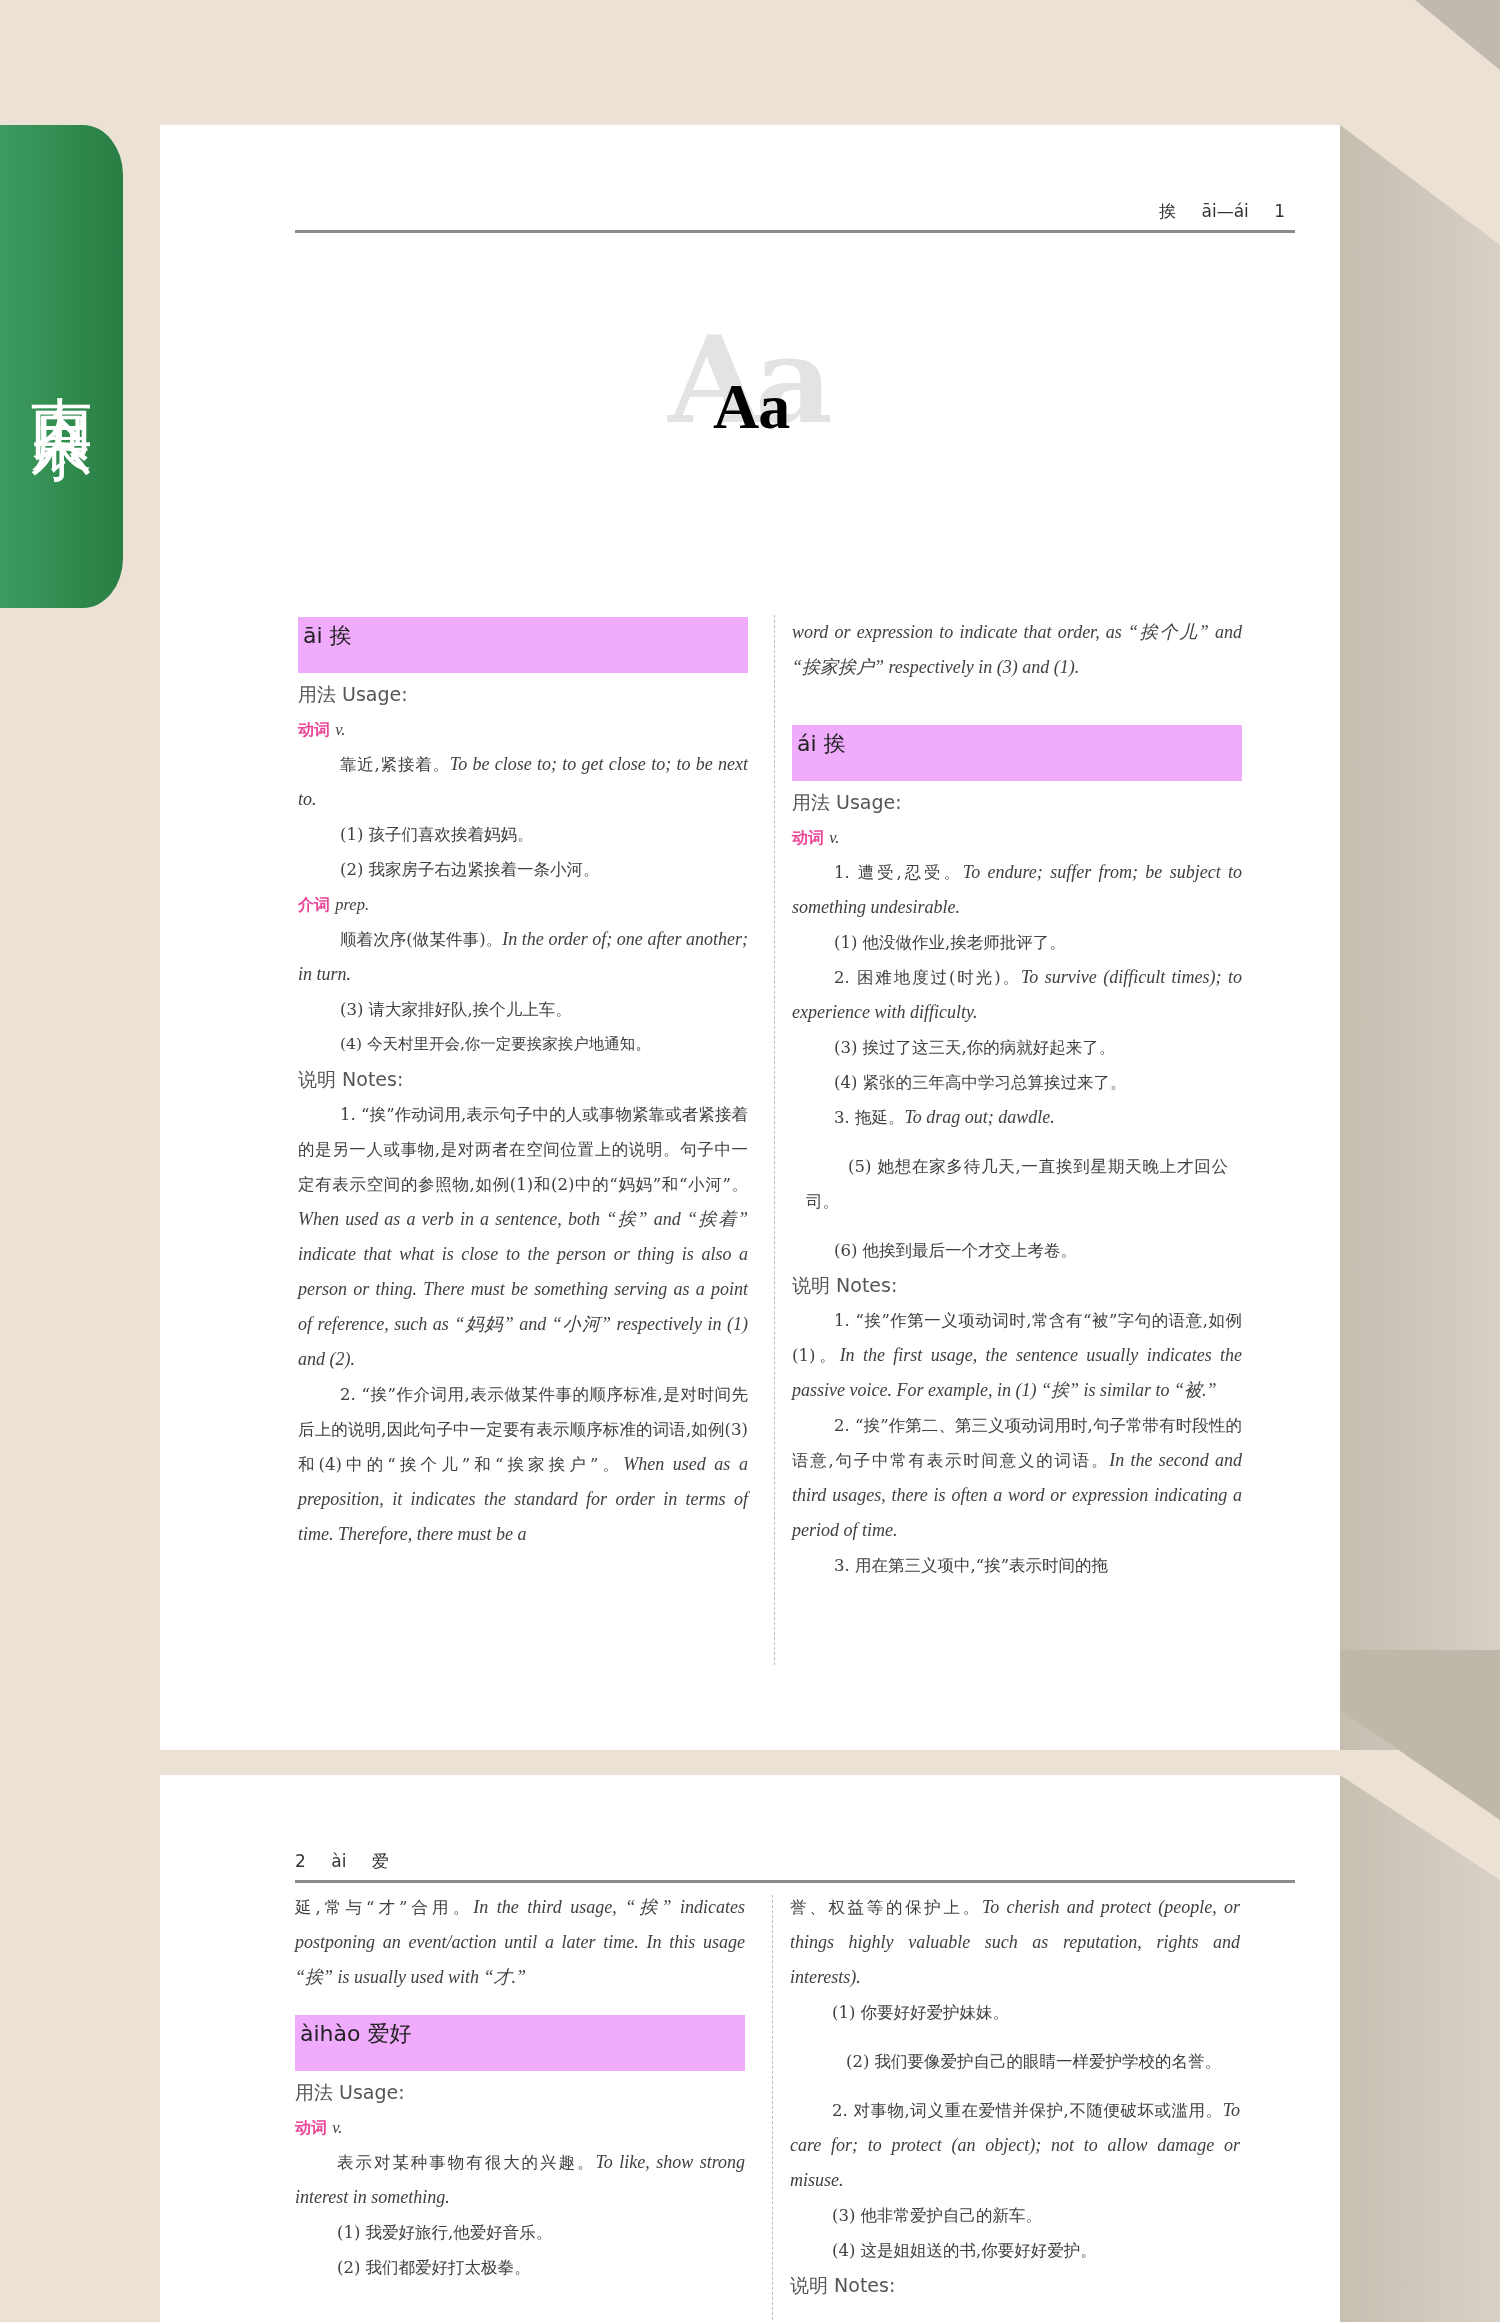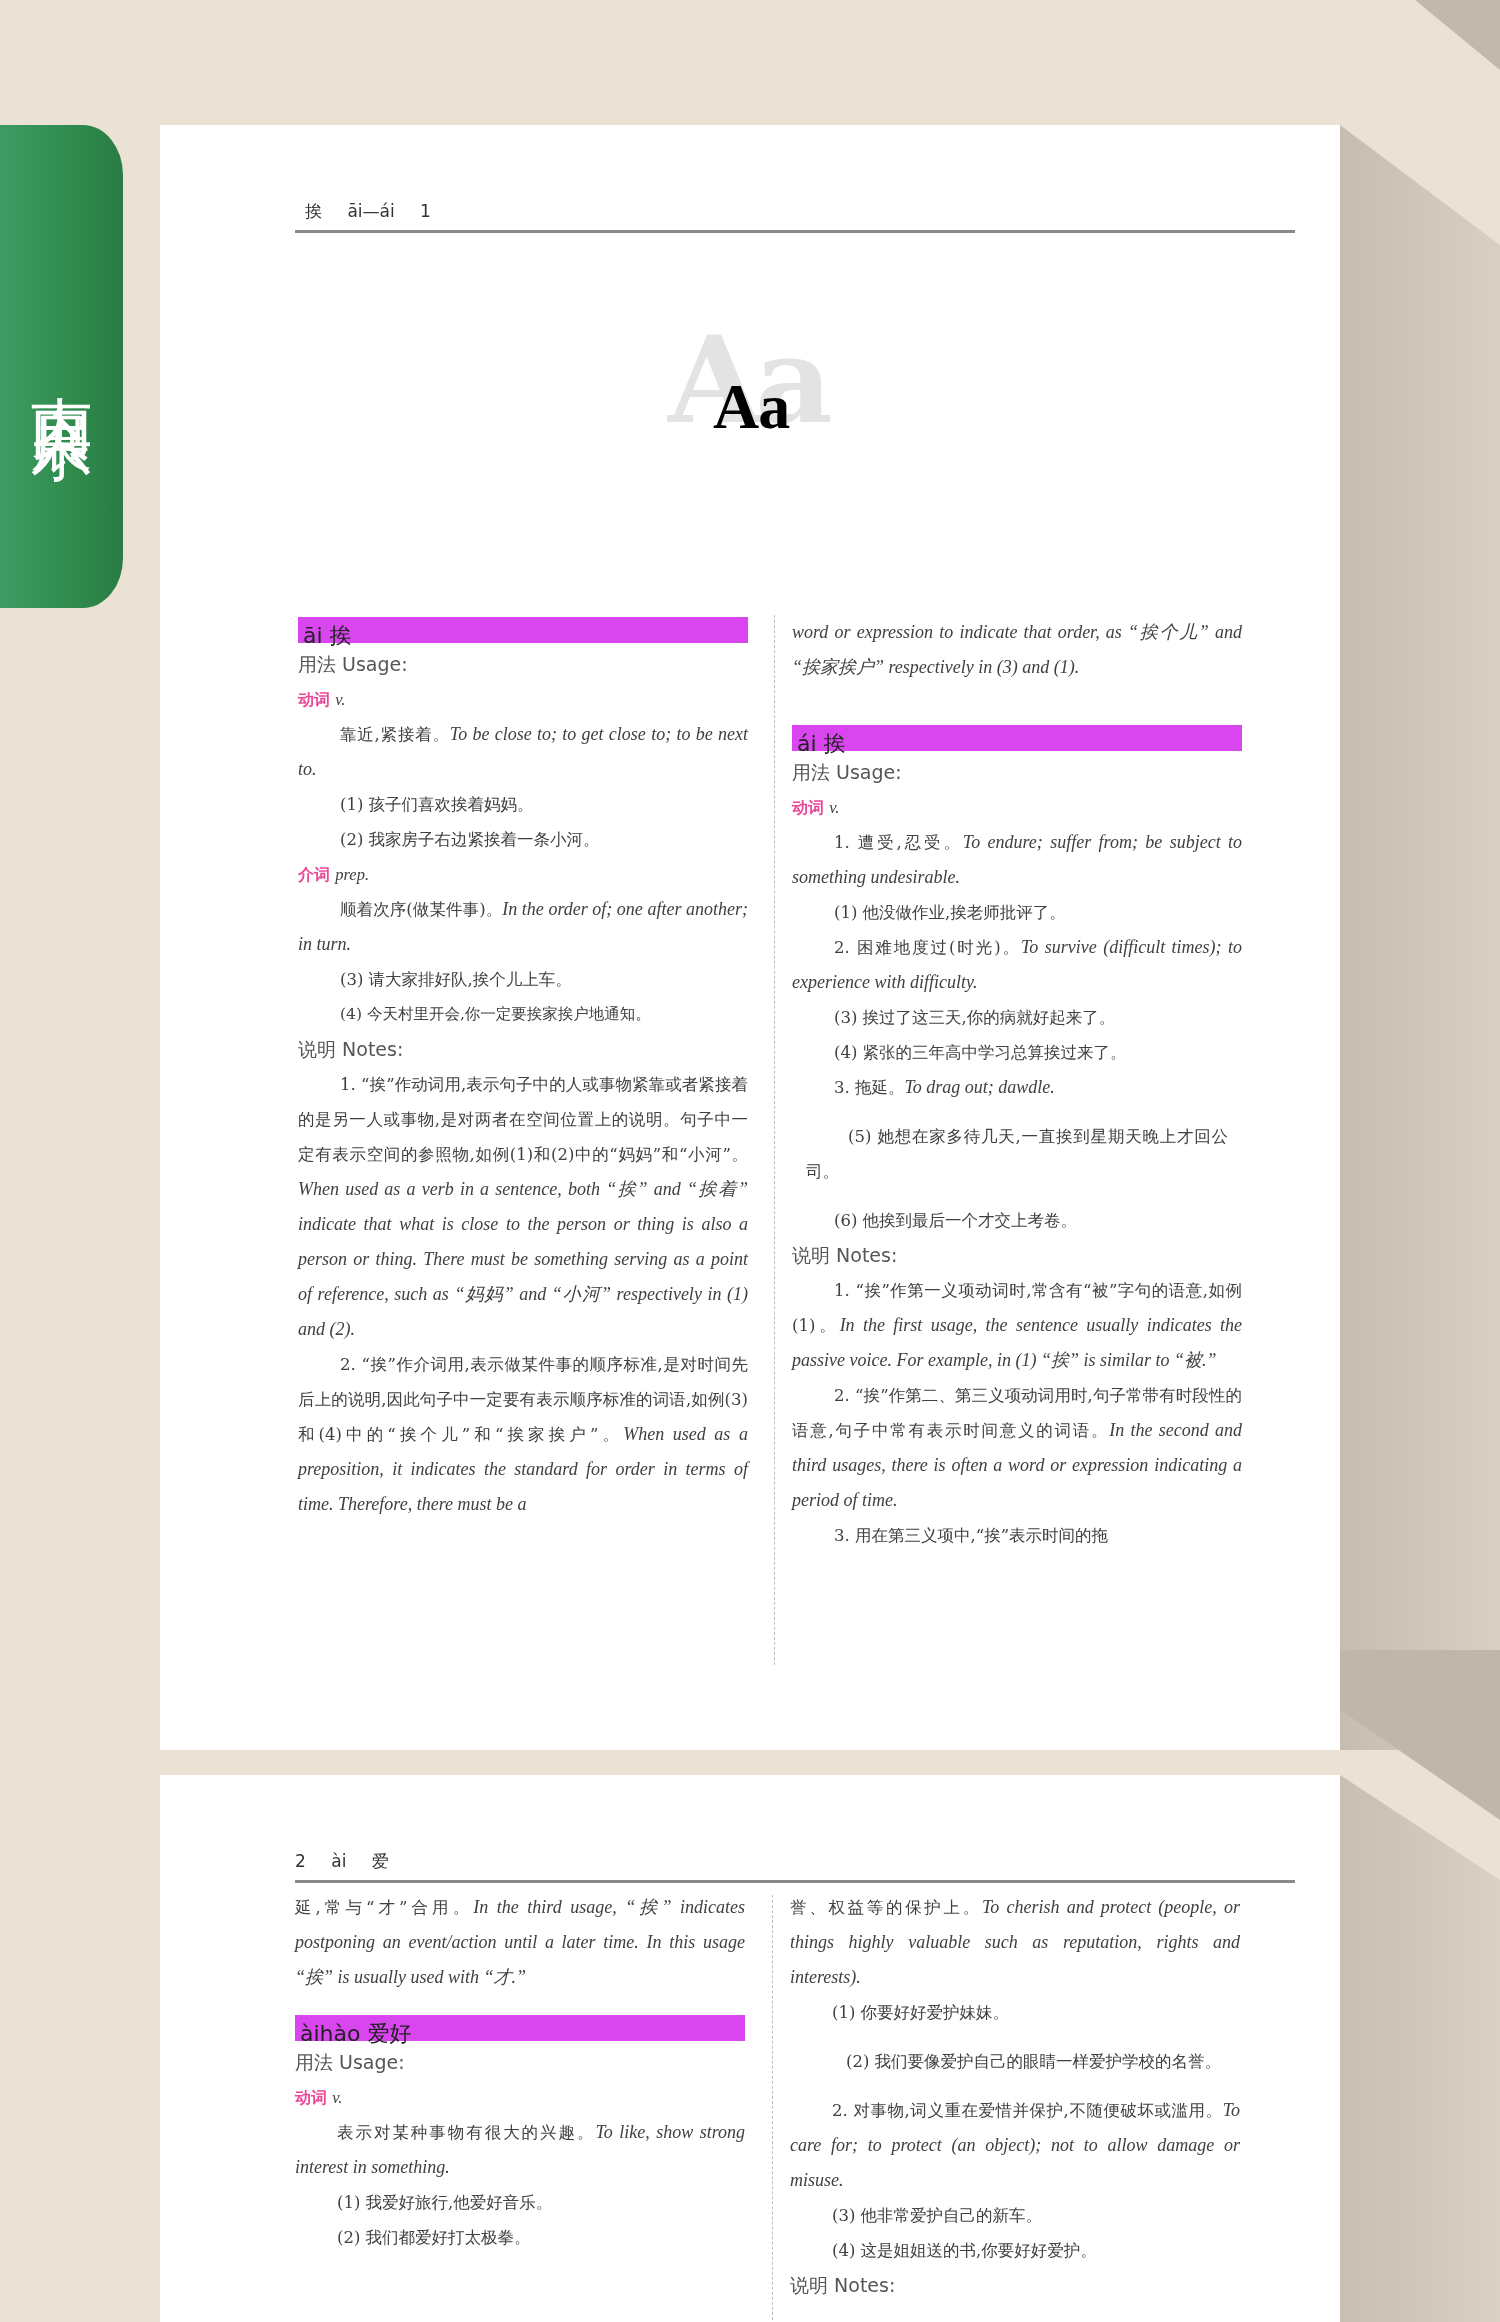--- a/index.html
+++ b/index.html
@@ -47,21 +47,21 @@
     position:absolute; left:160px; background:#ffffff;
   }
   .page-1 { top:125px; width:1180px; height:1625px; }
   .page-2 { top:1775px; width:1180px; height:547px; }
 
   .running-head {
     position:absolute; left:135px; width:1000px; height:30px;
     border-bottom:3px solid #8a8a8a;
     font-family:"DejaVu Sans", sans-serif; font-size:17px; color:#333;
   }
-  .page-1 .running-head { top:75px; text-align:left; }
+  .page-1 .running-head { top:75px; text-align:right; }
   .page-2 .running-head { top:75px; text-align:left; }
   .rh-part { display:inline-block; margin:0 10px; }
 
   .letter-mark {
     position:absolute; left:508px; top:210px; width:300px; height:120px;
   }
   .letter-ghost {
     position:absolute; left:0; top:-15px;
     font-family:"DejaVu Serif", serif; font-size:120px; color:#e3e3e3;
     letter-spacing:-6px; font-weight:bold; line-height:1;
@@ -74,21 +74,21 @@
 
   .col {
     position:absolute; width:450px;
     font-size:16.5px; line-height:35px; color:#404040;
     text-align:justify;
   }
   .col-divider {
     position:absolute; width:0; border-left:1px dashed #bdbdbd;
   }
   .entry-head {
-    background:#d946ef; height:26px; line-height:38px;
+    background:#f0abfc; height:56px; line-height:38px;
     padding-left:5px; margin:12px 0 4px 0;
     font-family:"DejaVu Sans", sans-serif; font-size:22px; color:#222;
   }
   .sec-label {
     font-family:"DejaVu Sans", sans-serif; font-size:19px; color:#555;
   }
   .pos {
     font-family:"DejaVu Sans", sans-serif; font-weight:bold; font-size:16px; color:#ec4899;
   }
   .pos-en { font-style:italic; font-weight:normal; font-family:"Liberation Serif", serif; }

